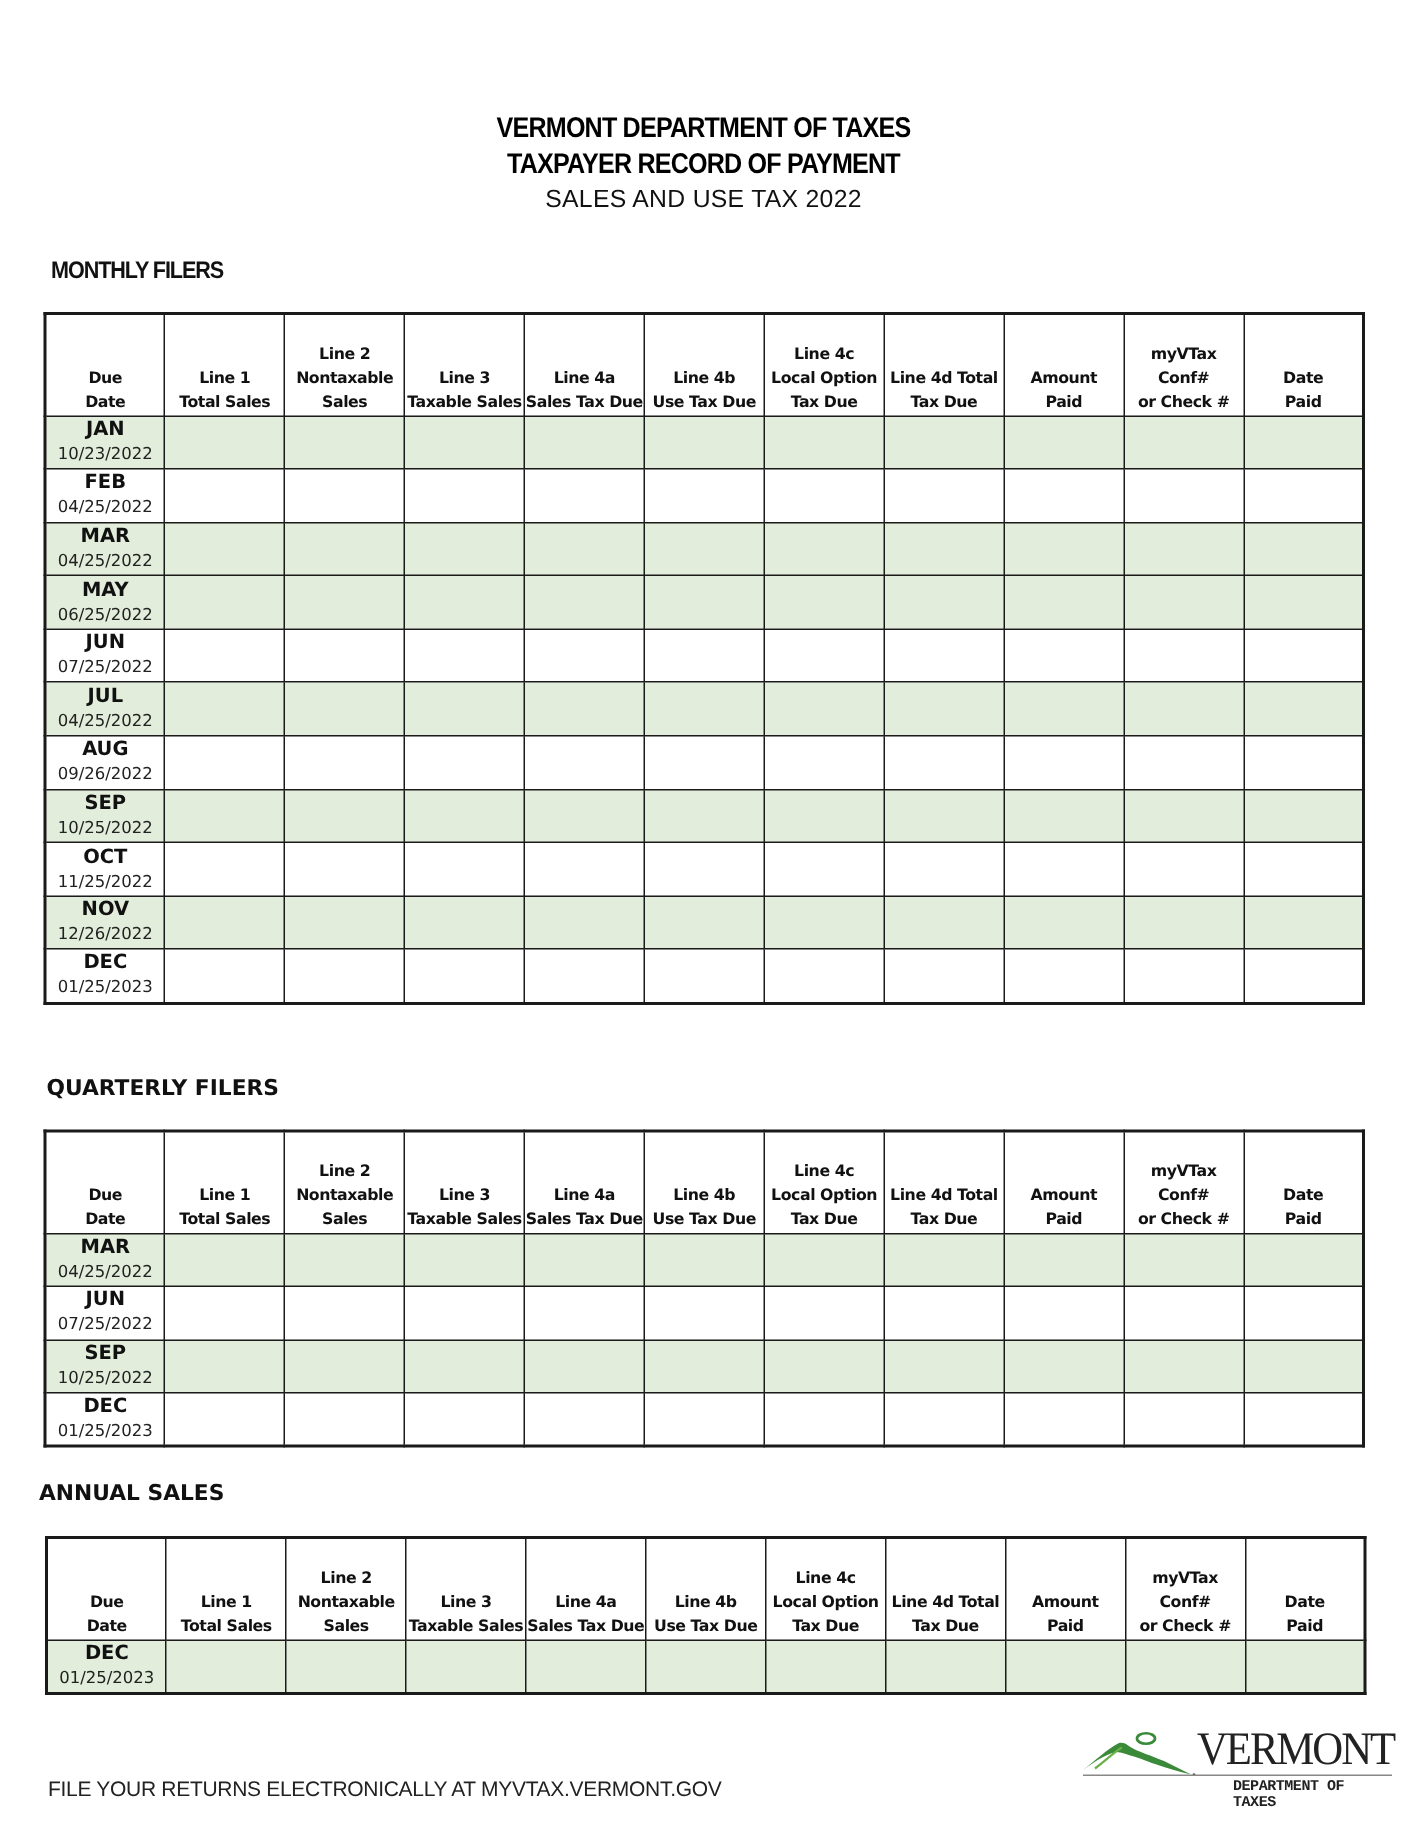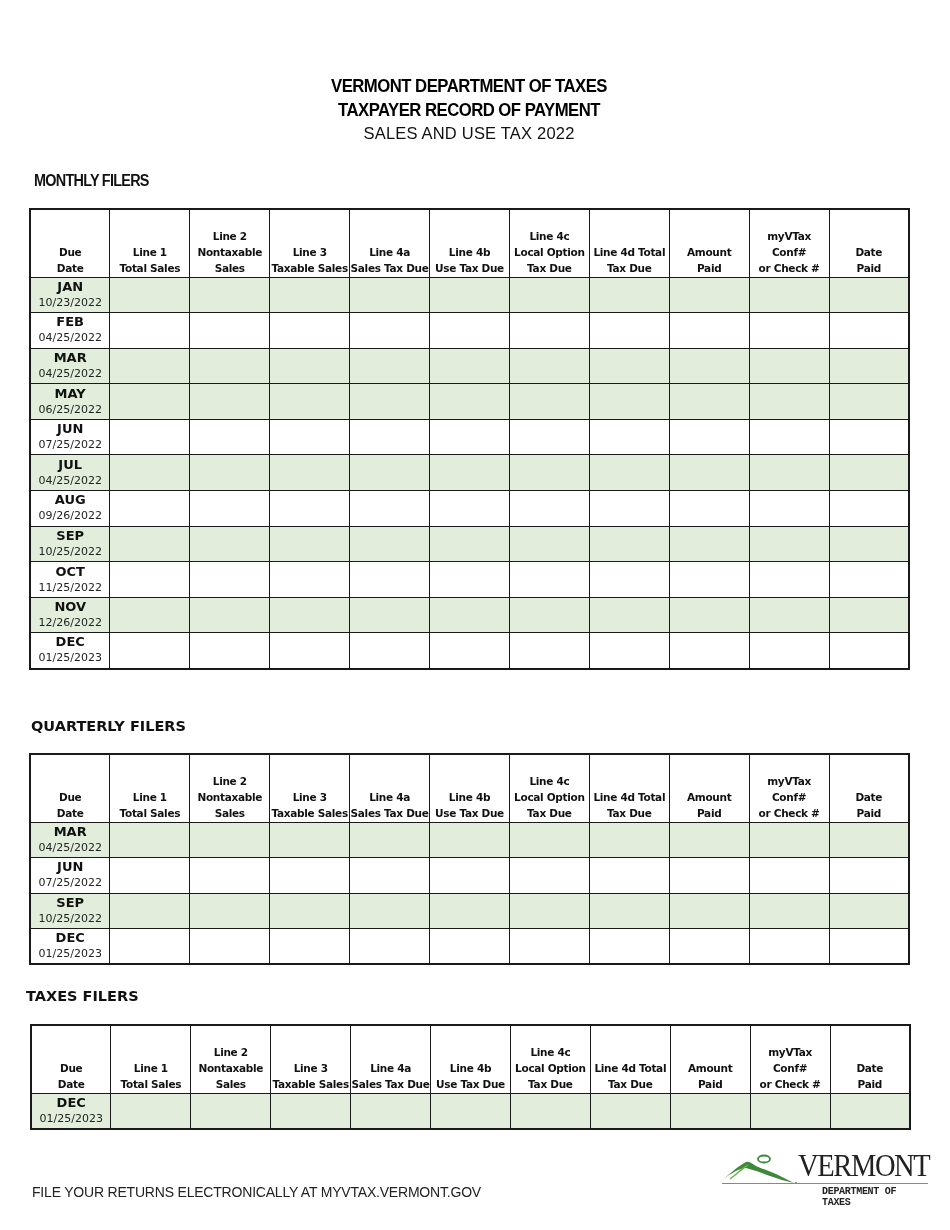--- a/index.html
+++ b/index.html
@@ -384,21 +384,21 @@
         <td></td>
         <td></td>
         <td></td>
         <td></td>
         <td></td>
         <td></td>
       </tr>
     </tbody>
   </table>
 
-<div class="section-title st-annual">TAXES FILERS</div>
+<div class="section-title st-annual">ANNUAL SALES</div>
 <table class="rec" id="annual">
     <colgroup>
       <col style="width: 9.09091%;">
       <col style="width: 9.09091%;">
       <col style="width: 9.09091%;">
       <col style="width: 9.09091%;">
       <col style="width: 9.09091%;">
       <col style="width: 9.09091%;">
       <col style="width: 9.09091%;">
       <col style="width: 9.09091%;">

